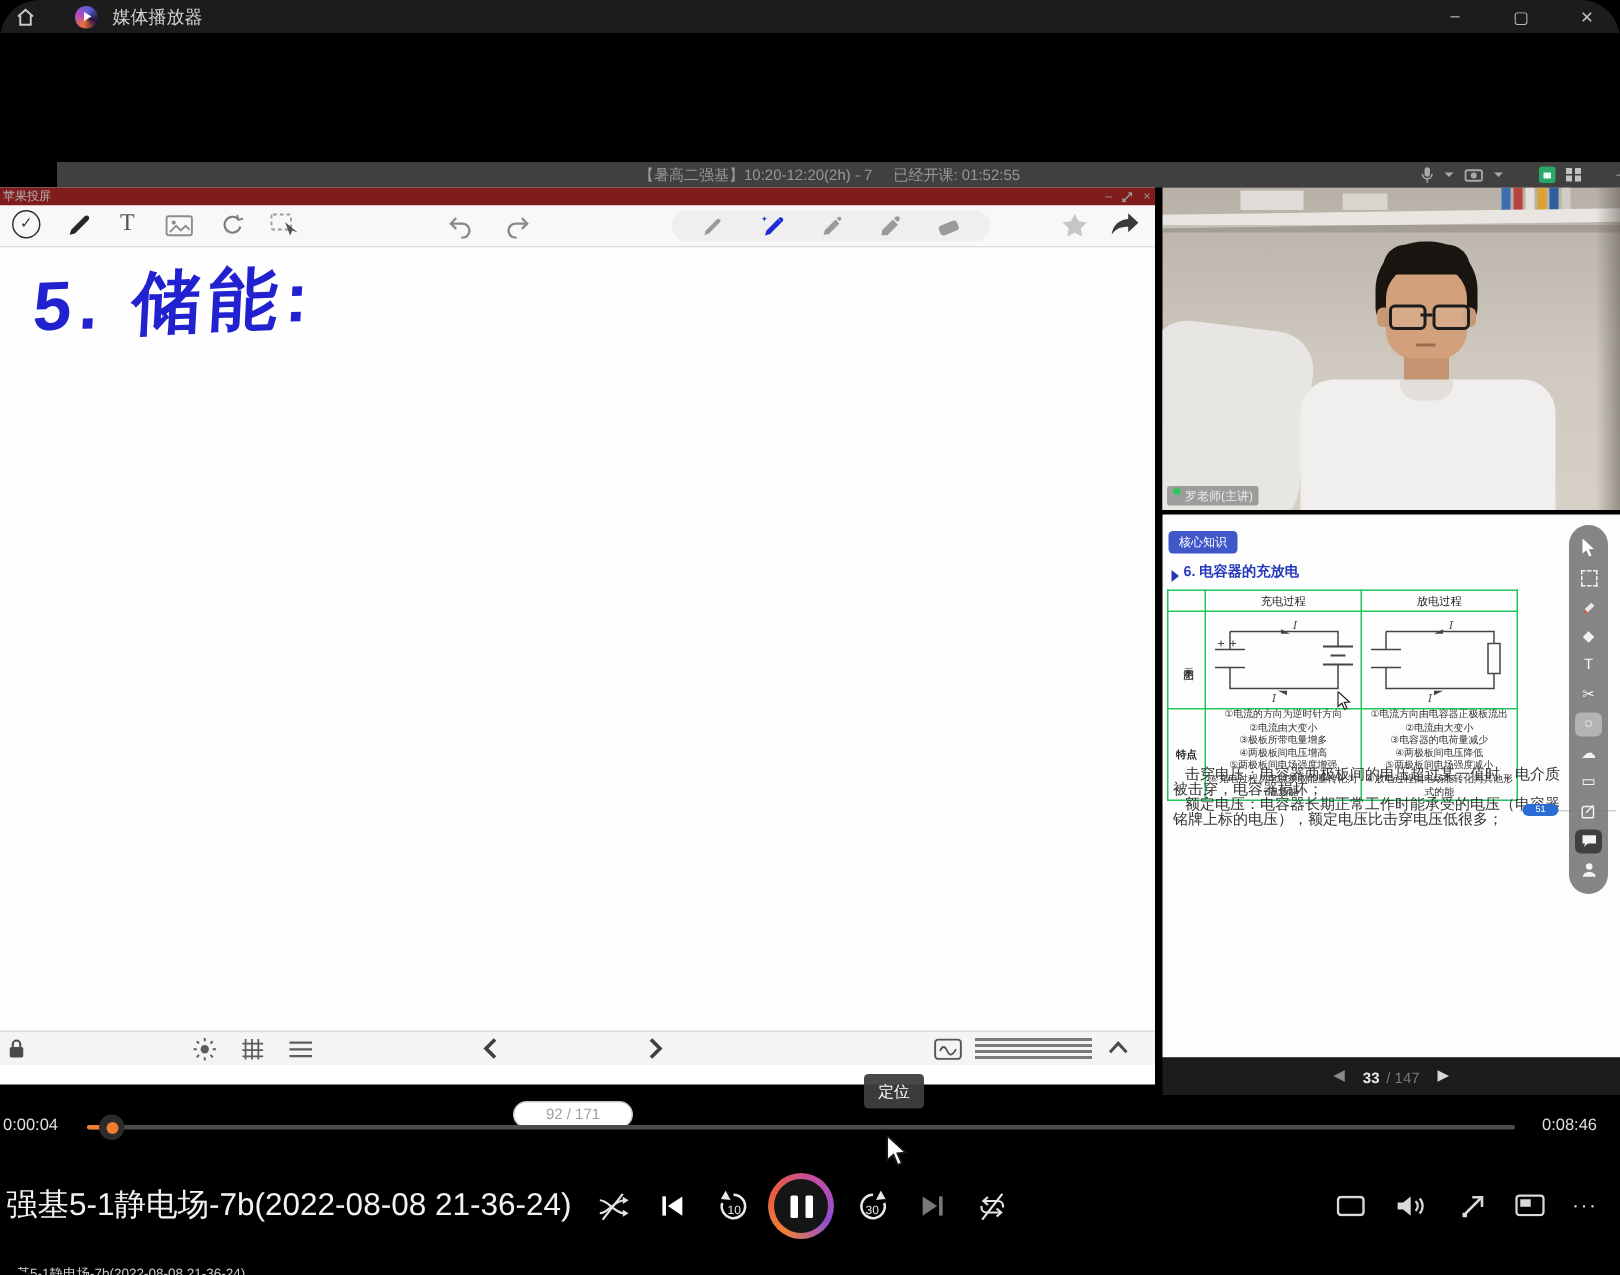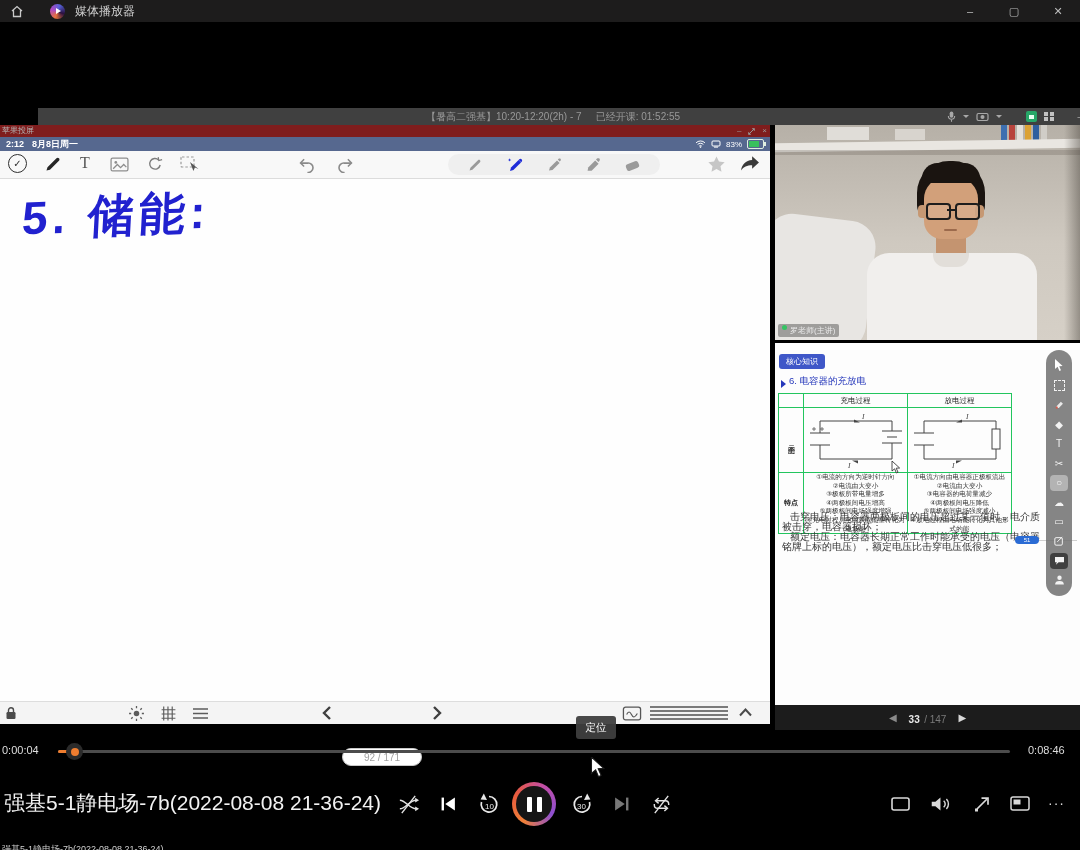--- a/index.html
+++ b/index.html
@@ -1,17 +1,17 @@
 <!DOCTYPE html>
 <html><head>
 <meta charset="utf-8">
 <style>
   html,body{margin:0;padding:0;background:#000;}
   .screen{position:relative;width:1080px;height:850px;background:#000;overflow:hidden;
-          font-family:"Liberation Sans","DejaVu Sans",sans-serif;-webkit-font-smoothing:antialiased;}
+          font-family:"Liberation Sans","DejaVu Sans",sans-serif;border-radius:26px;-webkit-font-smoothing:antialiased;}
   .abs{position:absolute;}
   svg{display:block;}
 
   
   .titlebar{position:absolute;left:0;top:0;width:1080px;height:22px;background:#1d1c1c;display:flex;align-items:center;}
   .home-ic{margin-left:10px;}
   .applogo{margin-left:26px;width:15px;height:15px;border-radius:50%;
            background:conic-gradient(from 200deg,#e8733c,#b04ac2,#5561d8,#2a1040,#e8733c);
            display:flex;align-items:center;justify-content:center;}
   .applogo i{display:block;width:0;height:0;border-left:5px solid #fff;border-top:3.4px solid transparent;border-bottom:3.4px solid transparent;margin-left:2px;}
@@ -69,21 +69,21 @@
   .neck{position:absolute;left:161px;top:108px;width:30px;height:26px;background:#c49470;}
   .shirt{position:absolute;left:92px;top:128px;width:170px;height:90px;background:#f1efed;border-radius:22px 22px 0 0;}
   .collar{position:absolute;left:158px;top:128px;width:36px;height:14px;background:#e2ded9;border-radius:0 0 12px 12px;}
   .cam-label{position:absolute;left:3px;bottom:3px;display:flex;align-items:flex-start;gap:3px;background:rgba(20,20,20,.35);
              border-radius:2px;padding:1px 4px;font-size:8px;color:#e9e9e9;}
   .dot-live{width:5px;height:5px;border-radius:50%;background:#35c463;}
 
   
   .docviewer{position:absolute;left:775px;top:343px;width:305px;height:362px;background:#fdfdfd;overflow:hidden;}
   .doc-badge{position:absolute;left:4px;top:11px;background:#3f57c8;color:#fff;font-size:8px;padding:2px 7px;border-radius:3px;}
-  .doc-heading{position:absolute;left:6px;top:32px;color:#2638bb;font-size:9.5px;font-weight:normal;display:flex;align-items:flex-end;gap:3px;}
+  .doc-heading{position:absolute;left:6px;top:32px;color:#2638bb;font-size:9.5px;font-weight:bold;display:flex;align-items:flex-end;gap:3px;}
   .doc-heading i{display:block;width:0;height:0;border-left:5px solid #2638bb;border-top:4px solid transparent;border-bottom:4px solid transparent;}
   table.cap{position:absolute;left:3px;top:50px;border-collapse:collapse;table-layout:fixed;width:234px;}
   table.cap td,table.cap th{border:1px solid #22c55e;padding:0;color:#333;font-weight:normal;}
   table.cap .lab{width:24px;text-align:center;font-size:7px;color:#222;}
   table.cap .hdr{height:13px;text-align:center;font-size:7.5px;color:#222;}
   table.cap .diag{height:64px;text-align:center;vertical-align:middle;}
   .vtext{writing-mode:vertical-rl;text-orientation:upright;margin:0 auto;letter-spacing:1px;}
   .pts{font-size:6.6px;line-height:8.6px;text-align:center;color:#444;padding:2px 0;}
   .doc-note{position:absolute;left:7px;top:169px;width:262px;font-size:10px;line-height:9.6px;color:#333;}
   .doc-note p{margin:0 0 1px 0;text-indent:8px;}
@@ -188,39 +188,20 @@
     <div class="wb-cast">
       <span>苹果投屏</span>
       <span class="wb-cast-controls">
         <span>–</span>
         <span>
             <svg width="7" height="7" viewBox="0 0 10 10" stroke="#9a9a9a" stroke-width="1.4" fill="none">
               <path d="M1 9 L9 1 M6 1 h3 v3 M4 9 H1 V6"></path>
             </svg>
           </span>
         <span>×</span>
-      </span>
-    </div>
-    <div class="wb-status">
-      <span>2:12</span>
-      <span style="margin-left:8px">8月8日周一</span>
-      <span class="right">
-        <svg width="11" height="8" viewBox="0 0 12 9">
-            <path d="M1 3.2 a7 7 0 0 1 10 0 M2.8 5 a4.5 4.5 0 0 1 6.4 0 M4.6 6.8 a2 2 0 0 1 2.8 0" stroke="#fff" stroke-width="1.1" fill="none"></path>
-            <circle cx="6" cy="8" r=".9" fill="#fff"></circle>
-          </svg>
-        <svg width="10" height="8" viewBox="0 0 10 8">
-            <rect x="1" y="1" width="8" height="5" rx="1" fill="none" stroke="#fff" stroke-width="1"></rect>
-            <rect x="3" y="6.6" width="4" height="1" fill="#fff"></rect>
-          </svg>
-        <span>83%</span>
-        <span class="battery">
-            <i></i>
-            <u></u>
-          </span>
       </span>
     </div>
 
     <div class="wb-toolbar">
       <span class="tbtn" style="left:8px;top:3px;width:17px;height:17px;border:1.6px solid #2f2f2f;border-radius:50%;display:flex;align-items:center;justify-content:center;font-size:10px;color:#2f2f2f;">✓</span>
       <span class="tbtn" style="left:44px;color:#262626">
         <svg width="18" height="18" viewBox="0 0 16 16">
             <path d="M2.2 13.8 l.9-3 8-8 c.6-.6 1.6-.6 2.2 0 s.6 1.6 0 2.2 l-8 8 Z" fill="currentColor"></path>
           </svg>
         </span>

